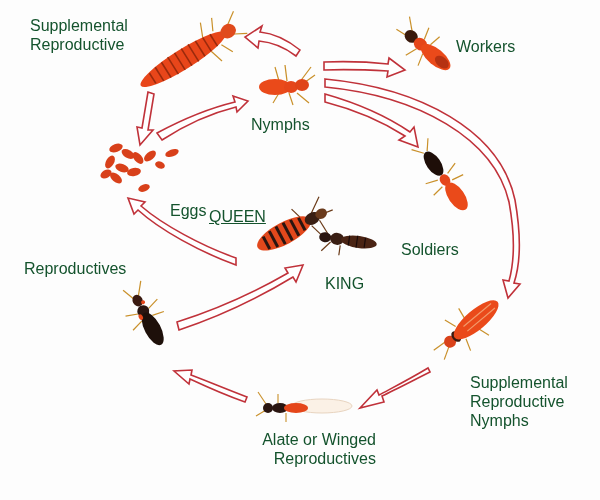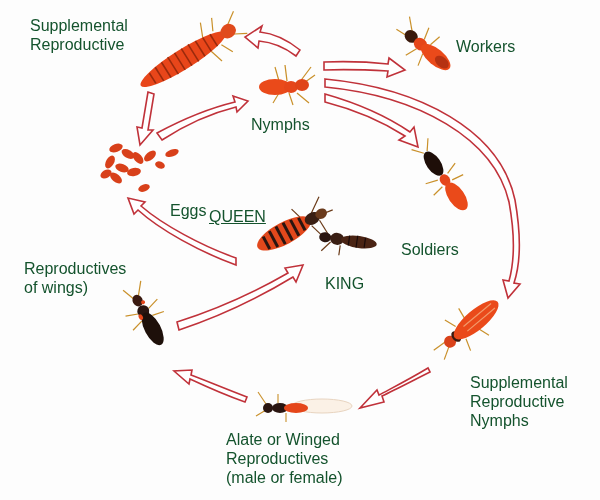--- a/index.html
+++ b/index.html
@@ -11,21 +11,21 @@
     font-family: "Liberation Sans", sans-serif;
     color: #2a2a2a;
   }
   .lbl {
     position: absolute;
     font-size: 16px;
     line-height: 19px;
     color: #14532d;
     white-space: nowrap;
   }
-  .lbl.center { text-align: left; }
+  .lbl.center { text-align: right; }
   svg.layer { position: absolute; left: 0; top: 0; }
 </style>
 </head>
 <body>
 
 <div id="stage">
 
   <svg class="layer" width="600" height="500" viewBox="0 0 600 500">
     <defs>
       <style>
@@ -254,28 +254,26 @@
   <div class="lbl" style="left:170px; top:165px;margin-top:36px;">Eggs</div>
 
   <div class="lbl" style="left:209px; top:207px;text-decoration:underline;">QUEEN</div>
 
   <div class="lbl" style="left:325px; top:274px;">KING</div>
 
   <div class="lbl" style="left:401px; top:240px;">Soldiers</div>
 
   <div class="lbl" style="left:24px; top:259px;">
     <div>Reproductives</div>
-    <div>of wings)</div>
   </div>
 
   <div class="lbl" style="left:470px; top:373px;">
     <div>Supplemental</div>
     <div>Reproductive</div>
     <div>Nymphs</div>
   </div>
 
   <div class="lbl center" style="left:226px; top:430px; width:150px;">
     <div>Alate or Winged</div>
     <div>Reproductives</div>
-    <div>(male or female)</div>
   </div>
 
 </div>
 
 </body></html>

